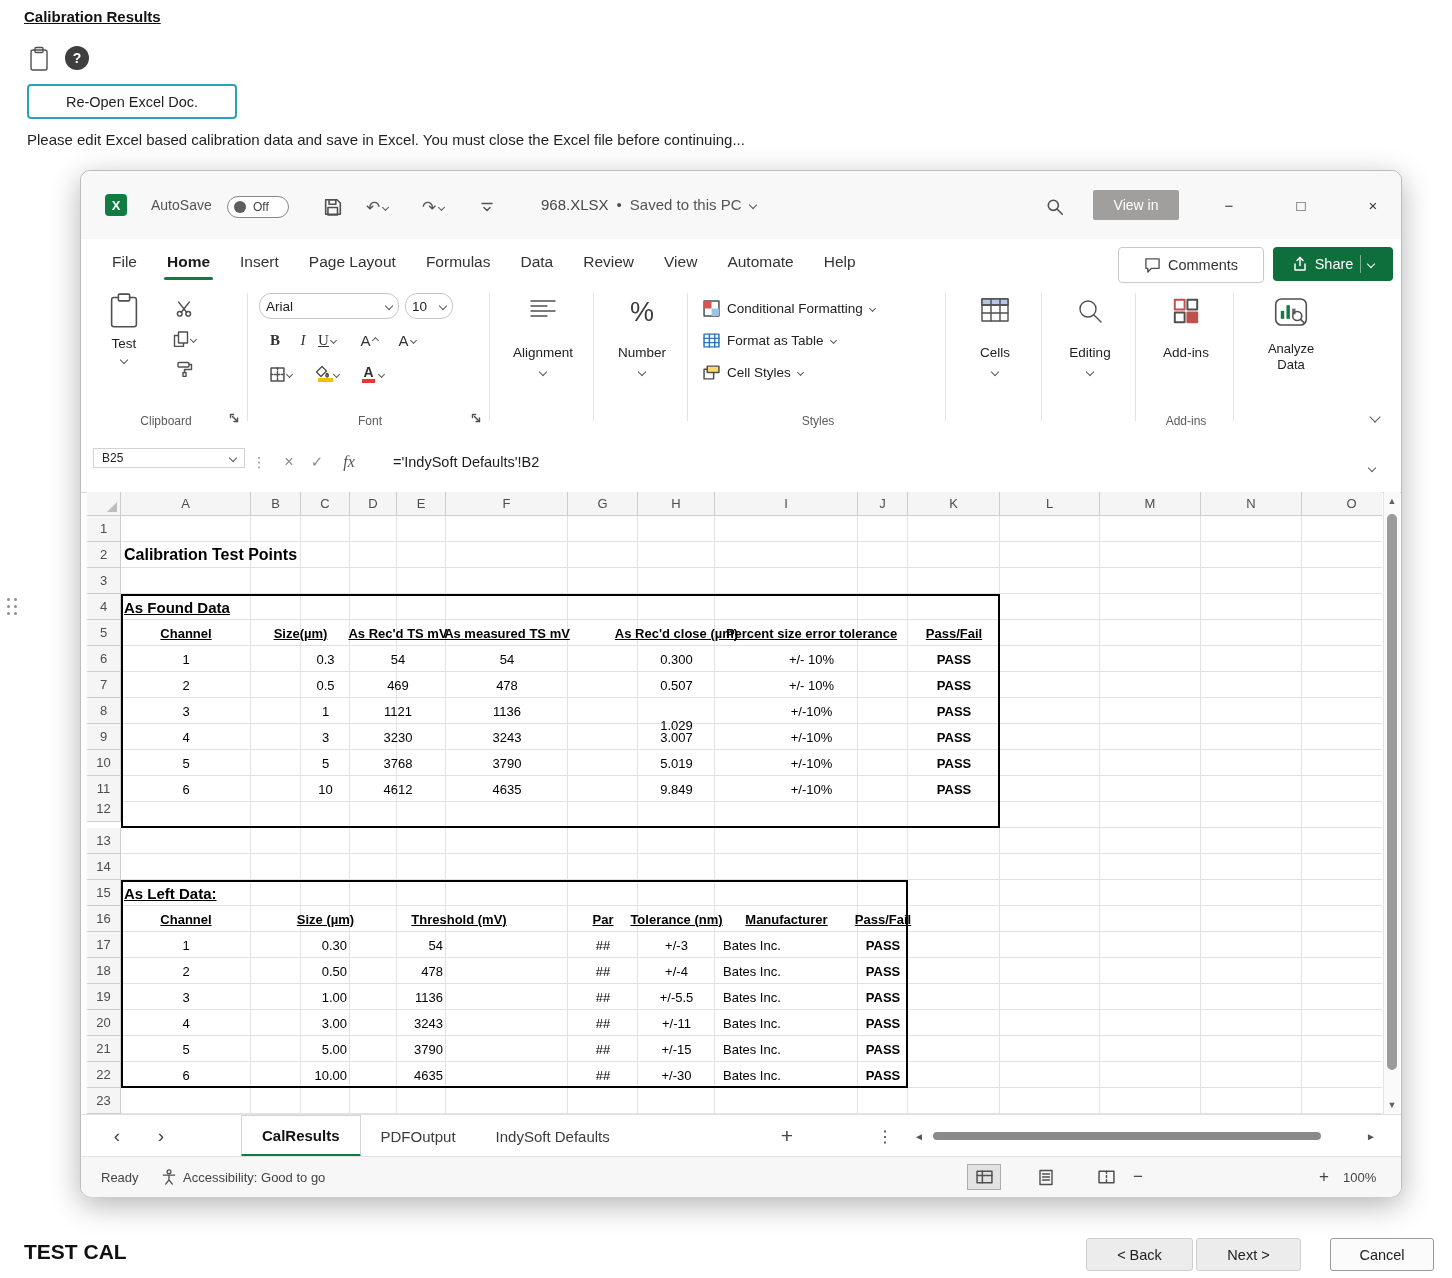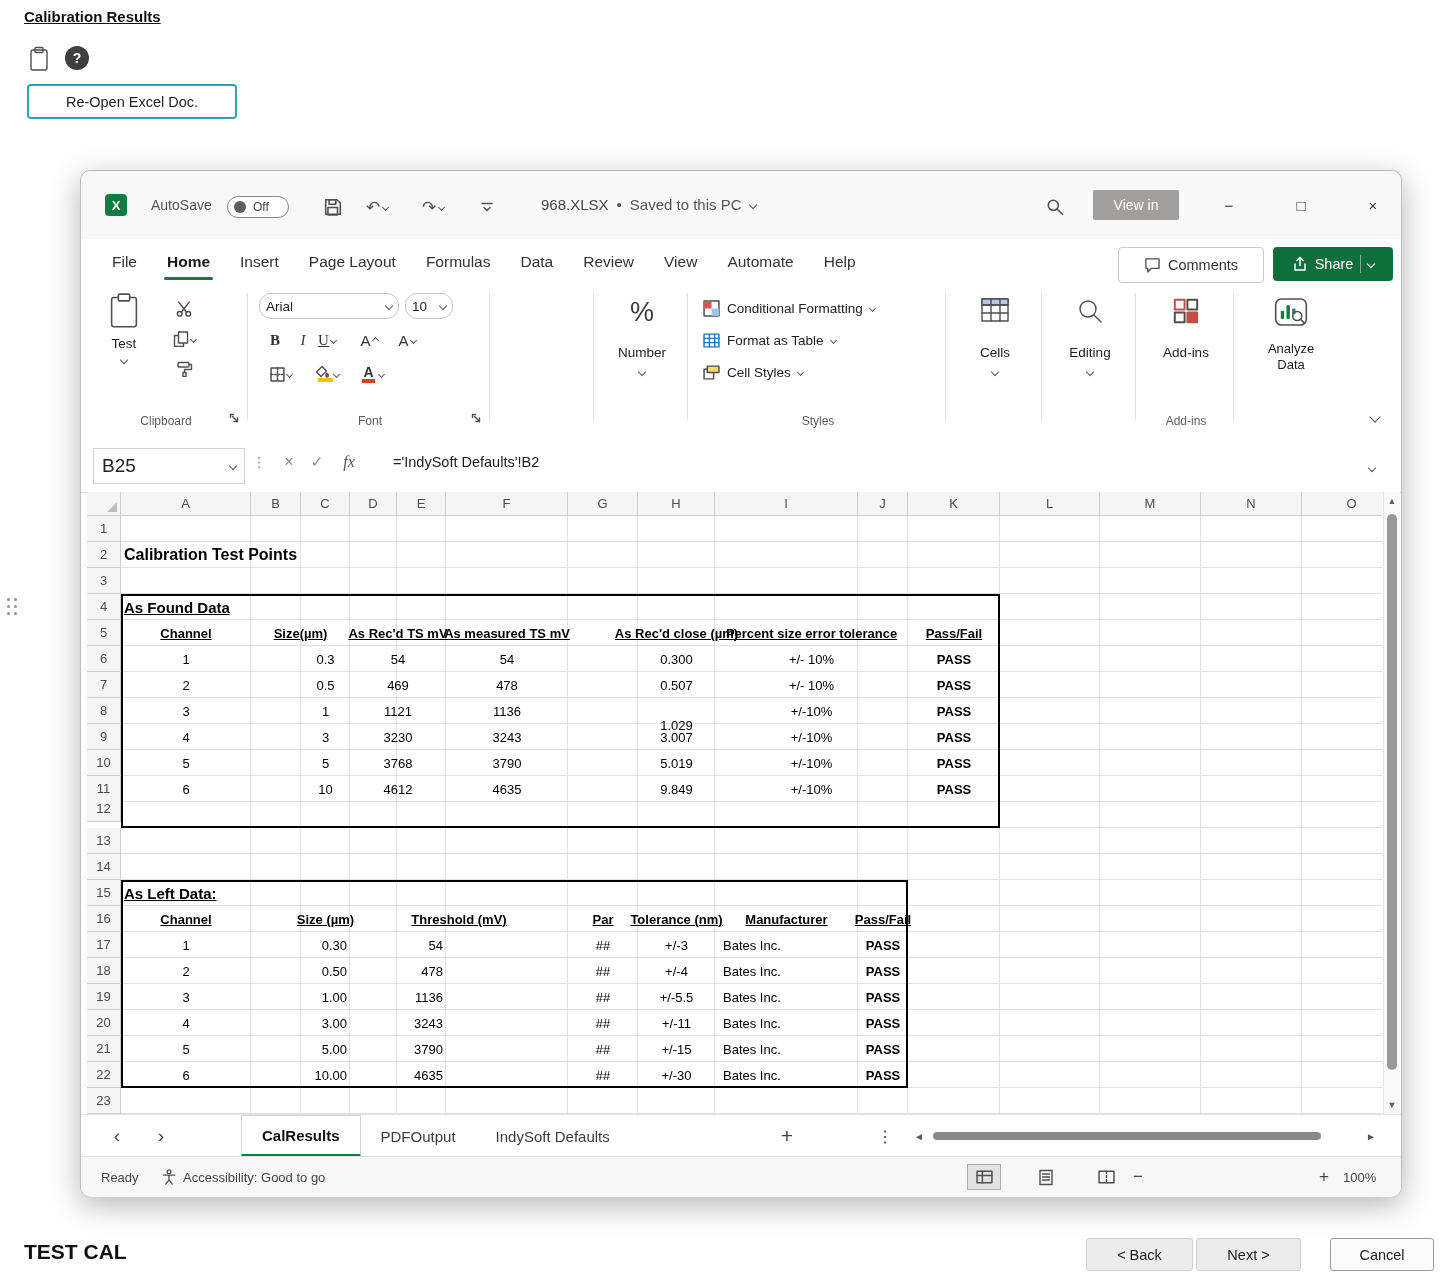--- a/index.html
+++ b/index.html
@@ -67,21 +67,21 @@
   .bigbtn .bicon{position:absolute;top:12px;left:0;right:0;display:flex;justify-content:center;}
   .bigbtn .blabel{position:absolute;top:60px;left:0;right:0;font-size:13.5px;color:#222;}
   .bigbtn .bchev{position:absolute;top:84px;left:0;right:0;display:flex;justify-content:center;}
   .srow{position:absolute;left:10px;height:26px;display:flex;align-items:center;gap:7px;font-size:13.5px;color:#222;cursor:pointer;}
   .pct{font-size:27px;color:#3c3c3c;font-weight:400;}
   .two-line{position:absolute;top:56px;left:0;right:0;font-size:13px;color:#222;line-height:16px;padding:0 14px;}
   .collapse-chev{left:1290px;top:122px;}
 
   
   .fbar{left:0;top:262px;right:0;height:59px;background:#fff;border-bottom:1px solid #d9d9d9;}
-  .namebox{left:12px;top:15px;width:152px;height:36px;border:1px solid #d2d2d2;display:flex;align-items:center;justify-content:space-between;padding:0 8px;font-size:19px;color:#222;box-sizing:border-box;}
+  .namebox{left:12px;top:15px;width:152px;height:20px;border:1px solid #d2d2d2;display:flex;align-items:center;justify-content:space-between;padding:0 8px;font-size:12px;color:#222;box-sizing:border-box;}
   .fsym{top:15px;height:28px;display:flex;align-items:center;justify-content:center;color:#8a8a8a;}
   .fxtext{font-family:"Liberation Serif",serif;font-style:italic;font-size:16px;color:#555;}
   .formula-text{left:312px;top:15px;height:28px;display:flex;align-items:center;font-size:14.5px;color:#1c1c1c;}
 
   
   #grid{left:6px;top:321px;width:1295px;height:622px;overflow:hidden;background:#fff;}
   .gcell{position:absolute;box-sizing:border-box;border-right:1px solid #e2e2e2;border-bottom:1px solid #e2e2e2;background:#fff;}
   .ghead{background:#f5f5f5;border-right:1px solid #cdcdcd;border-bottom:1px solid #cdcdcd;color:#4d4d4d;font-size:13px;display:flex;align-items:center;justify-content:center;}
   .gcorner::after{content:'';position:absolute;right:3px;bottom:3px;border-left:10px solid transparent;border-bottom:10px solid #bdbdbd;}
   .vcell{position:absolute;display:flex;align-items:center;font-size:13px;color:#000;box-sizing:border-box;z-index:2;}
@@ -121,20 +121,21 @@
 
   <div class="abs page-title">Calibration Results</div>
   <div class="abs copy-ic">
     <svg width="22" height="26" viewBox="0 0 22 26" class="svgi">
         <rect x="3" y="4" width="16" height="20" rx="2"></rect>
         <rect x="7" y="1.5" width="8" height="5" rx="1"></rect>
       </svg>
   </div>
   <div class="abs help-circle">?</div>
   <div class="abs reopen">Re-Open Excel Doc.</div>
+  <div class="abs instruction">Please edit Excel based calibration data and save in Excel. You must close the Excel file before continuing...</div>
   <div class="abs grip">
       <i></i>
       <i></i>
       <i></i>
       <i></i>
       <i></i>
       <i></i>
     </div>
 
   <div class="abs xl">
@@ -309,20 +310,33 @@
         <div class="launcher">
           <svg width="10" height="10" viewBox="0 0 10 10" class="svgi">
               <path d="M1.5 1.5 h3 M1.5 1.5 v3"></path>
               <path d="M3.5 3.5 L8.5 8.5"></path>
               <path d="M8.5 5 v3.5 h-3.5"></path>
             </svg>
         </div>
       </div>
       <div class="gsep" style="left:408px"></div>
 
+      <div class="rgroup" style="left:414px;width:96px">
+        <div class="bigbtn">
+          <span class="bicon">
+            <svg width="30" height="26" viewBox="0 0 30 26" class="svgi">
+                <path d="M3 4 h24 M3 9 h16 M3 14 h24 M3 19 h16"></path>
+              </svg>
+          </span>
+          <span class="blabel">Alignment</span>
+          <span class="bchev">
+              <span class="chev c5"></span>
+            </span>
+        </div>
+      </div>
       <div class="gsep" style="left:512px"></div>
 
       <div class="rgroup" style="left:518px;width:86px">
         <div class="bigbtn">
           <span class="bicon">
               <span class="pct">%</span>
             </span>
           <span class="blabel">Number</span>
           <span class="bchev">
               <span class="chev c5"></span>

